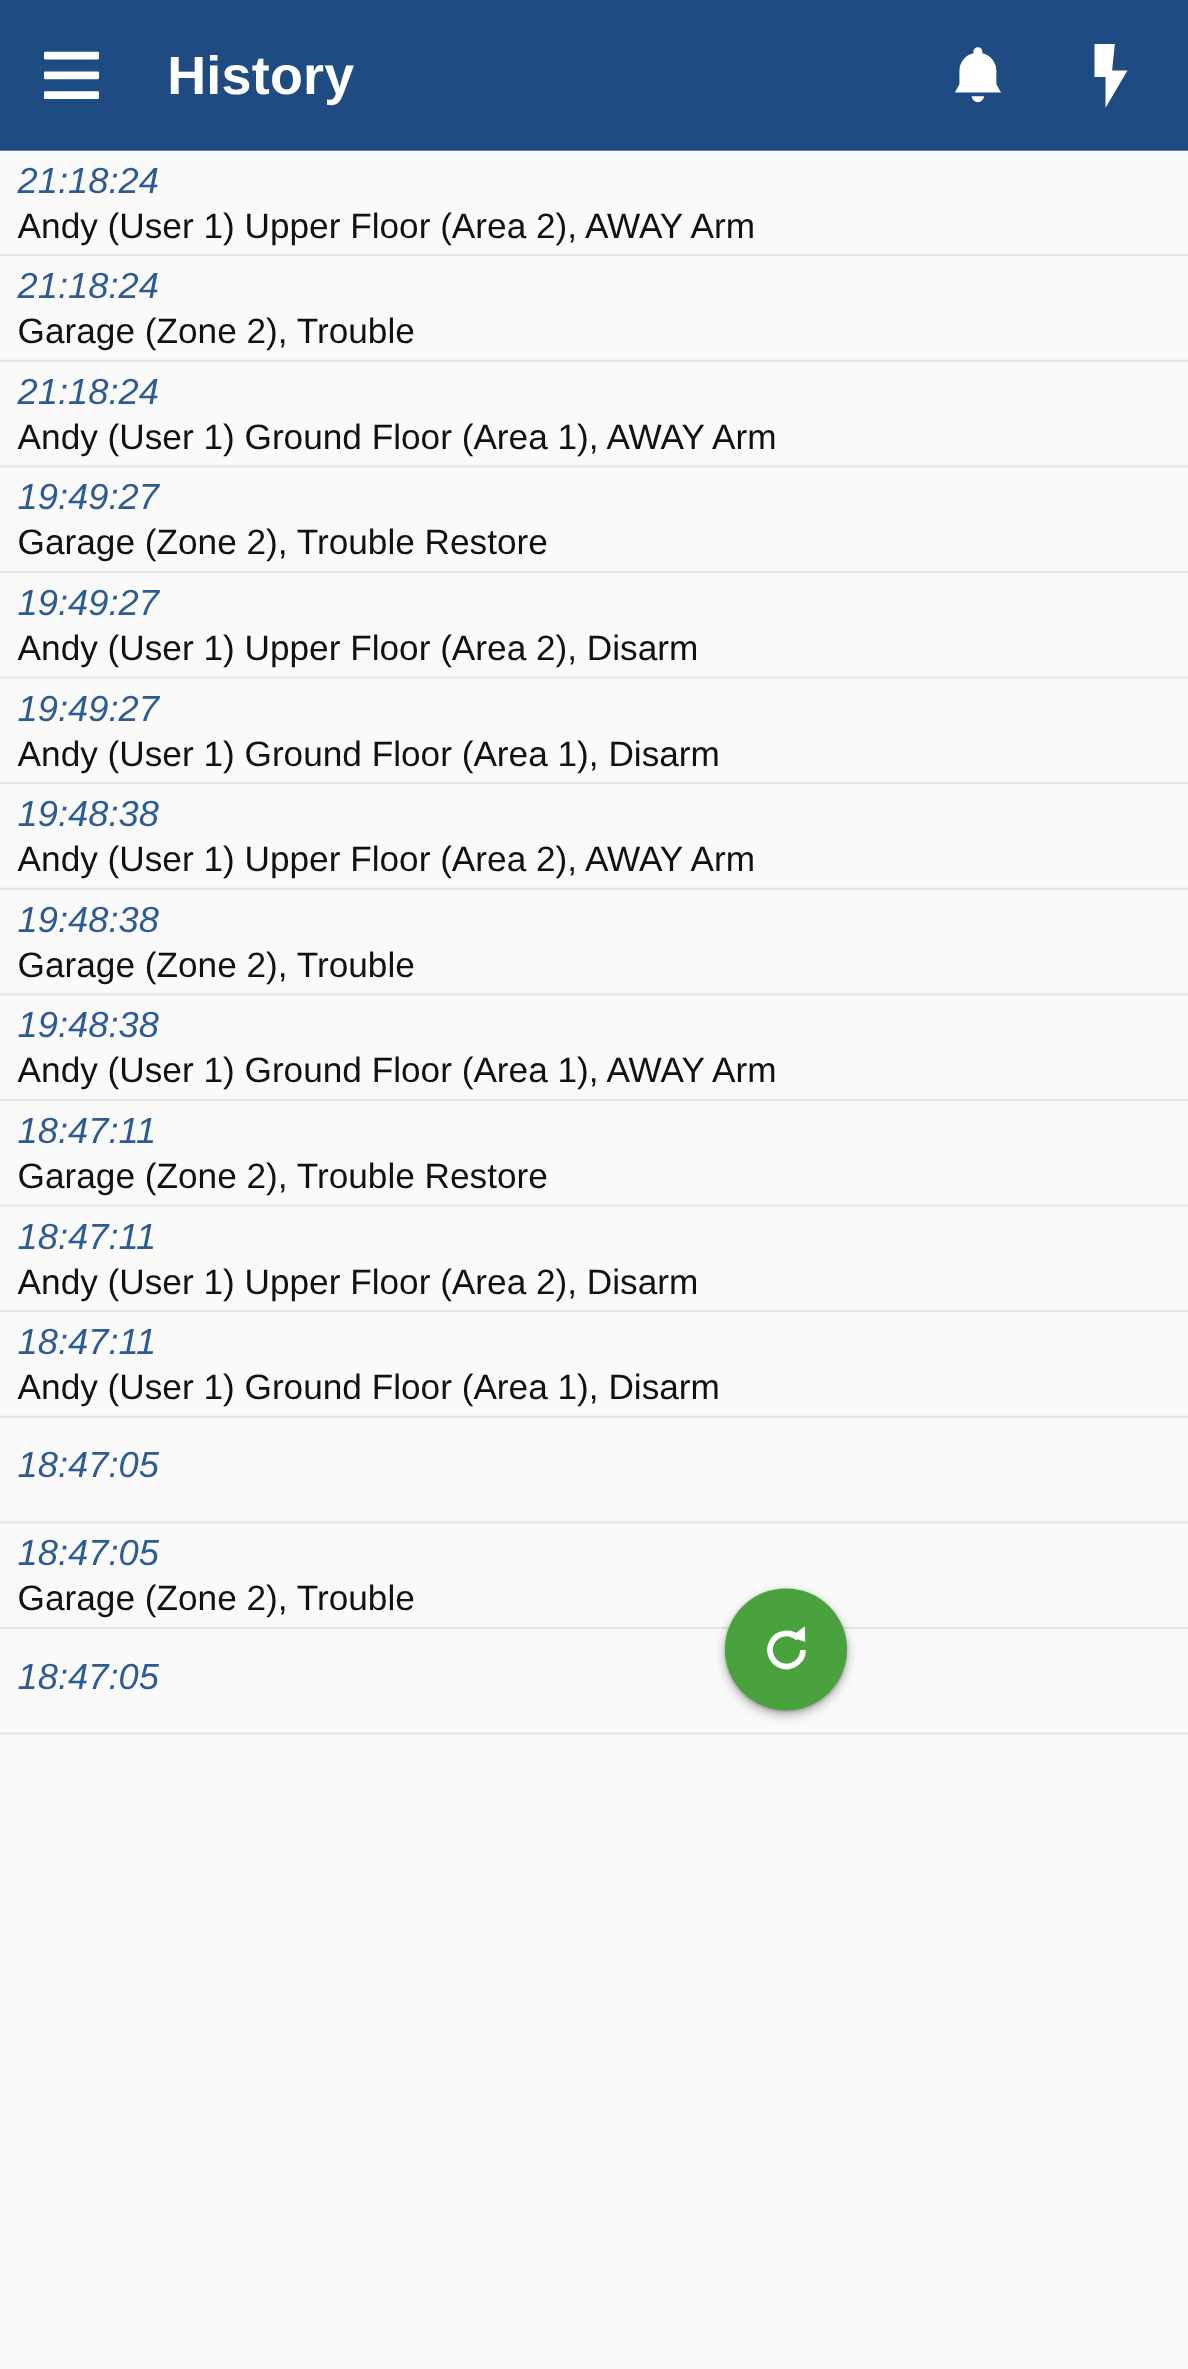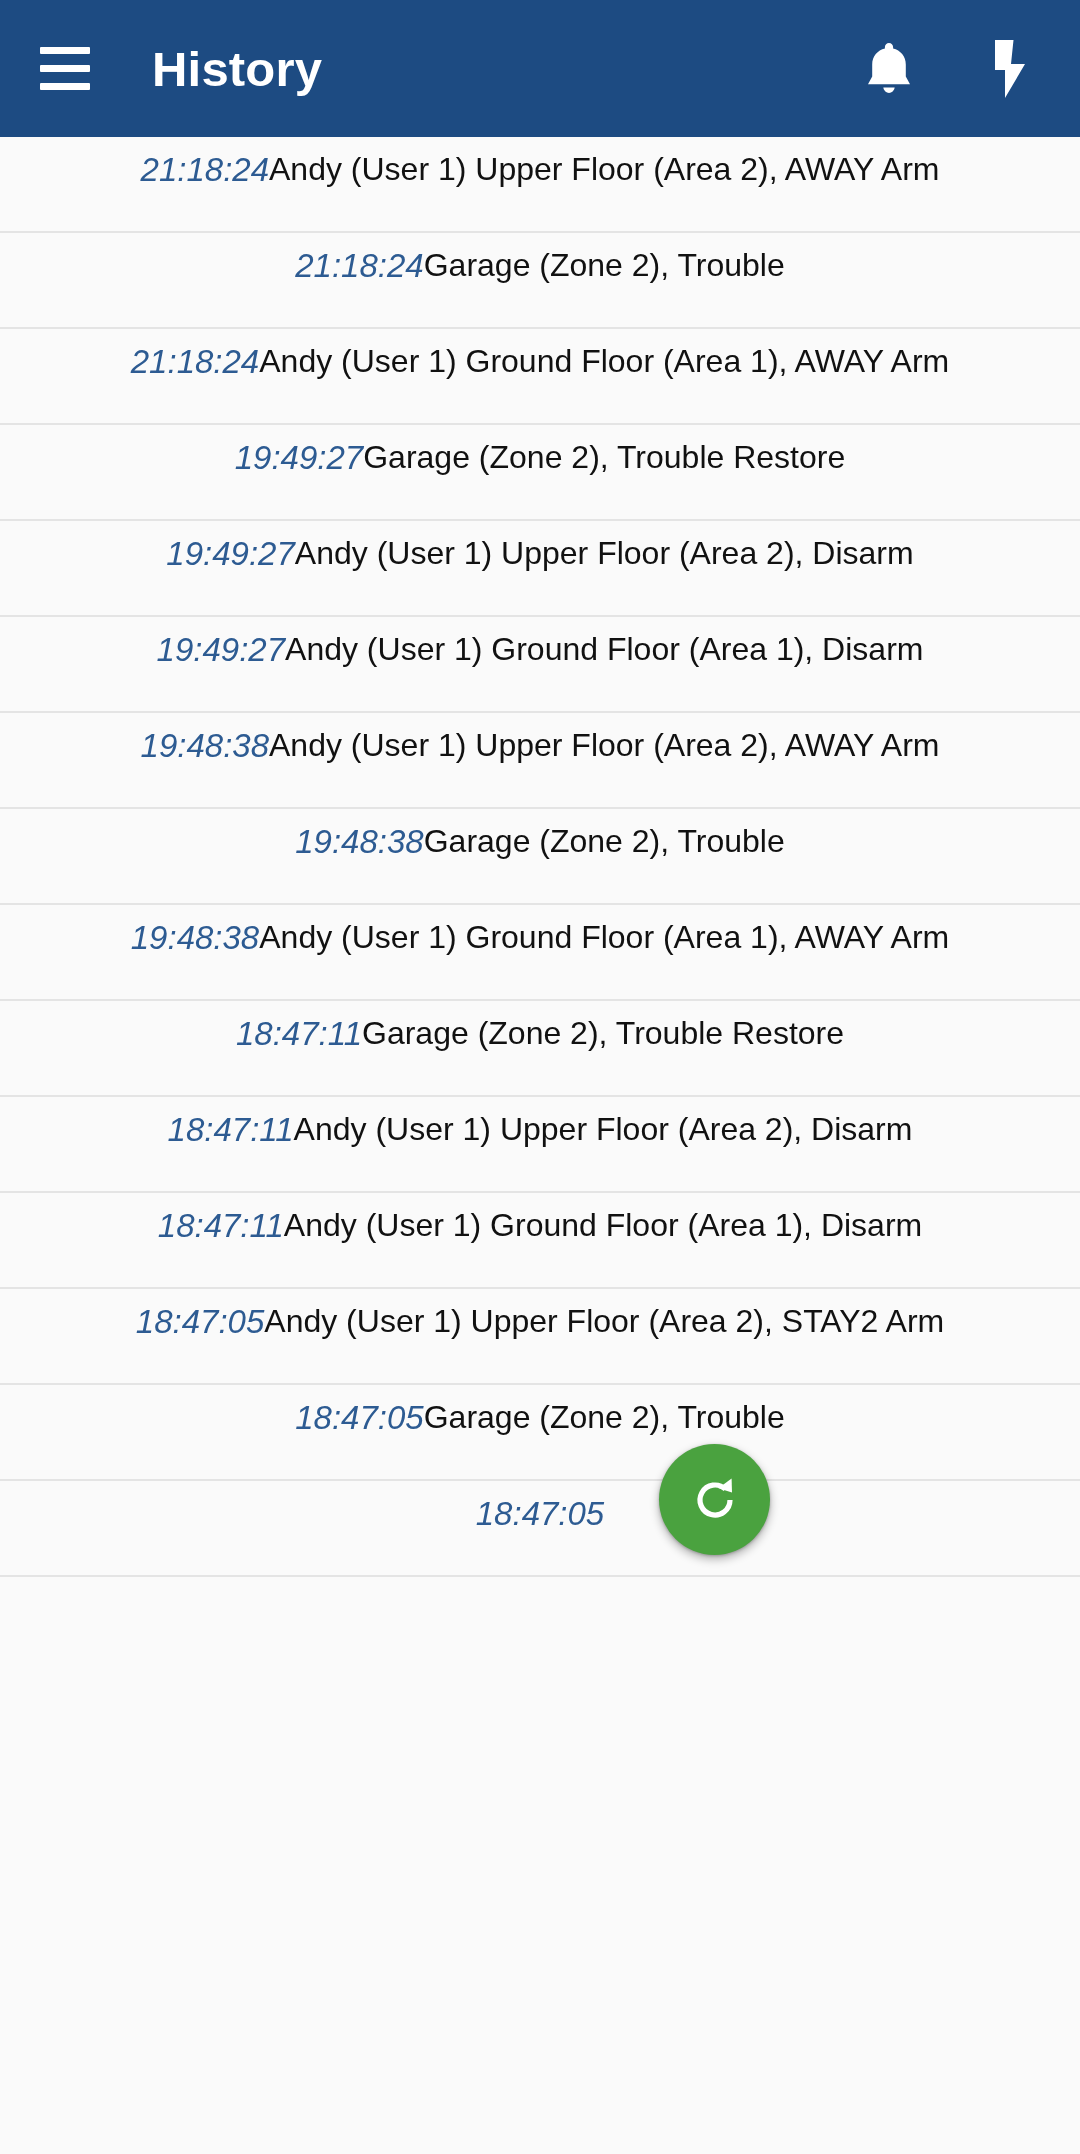--- a/index.html
+++ b/index.html
@@ -113,25 +113,25 @@
     position: relative;
     background: #fafafa;
     height: 1943px;
     overflow: hidden;
     z-index: 10;
   }
 
   .row {
     position: relative;
     height: 96px;
-    padding: 16px 16px;
+    padding: 0 16px;
     background: #fafafa;
     border-bottom: 2px solid #e4e4e4;
     display: flex;
-    flex-direction: row;
+    flex-direction: column;
     justify-content: center;
     cursor: pointer;
   }
   .row-time {
     font-size: 33px;
     font-style: italic;
     color: #2d5b92;
     line-height: 1.0;
     margin-bottom: 9px;
     white-space: nowrap;
@@ -240,21 +240,20 @@
       <div class="row">
         <div class="row-time">18:47:11</div>
         <div class="row-desc">Andy (User 1) Upper Floor (Area 2), Disarm</div>
       </div>
       <div class="row">
         <div class="row-time">18:47:11</div>
         <div class="row-desc">Andy (User 1) Ground Floor (Area 1), Disarm</div>
       </div>
       <div class="row">
         <div class="row-time">18:47:05</div>
-        <div class="row-desc">Andy (User 1) Upper Floor (Area 2), STAY2 Arm</div>
       </div>
       <div class="row">
         <div class="row-time">18:47:05</div>
         <div class="row-desc">Garage (Zone 2), Trouble</div>
       </div>
       <div class="row">
         <div class="row-time">18:47:05</div>
       </div>
     </div>
 

